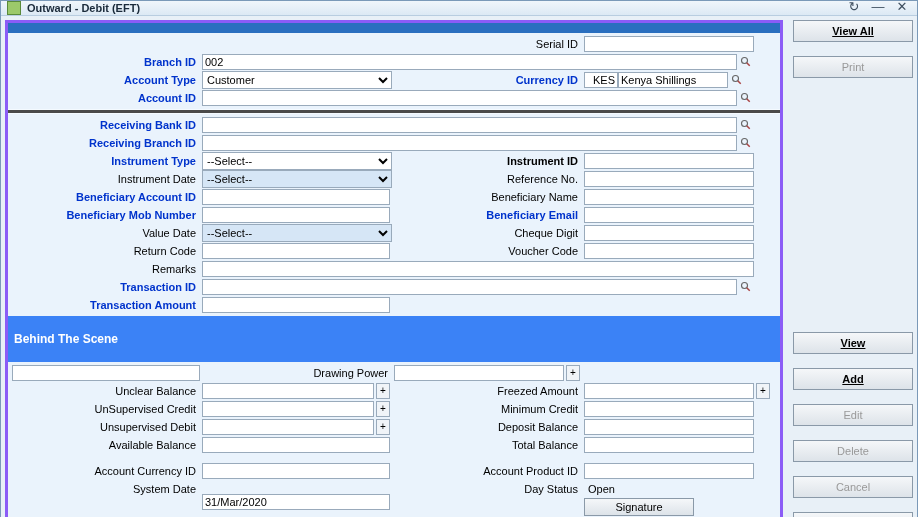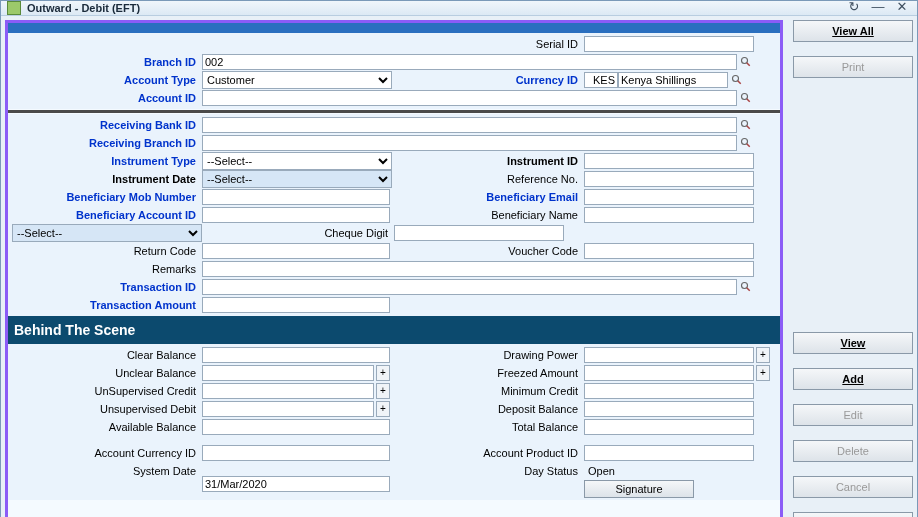--- a/index.html
+++ b/index.html
@@ -8,21 +8,21 @@
 .titlebar { height: 22px; background: linear-gradient(#f0f6fb,#dce9f4); border-bottom: 1px solid #b8cde0; display: flex; align-items: center; padding: 0 6px; }
 .titlebar .icon { width: 14px; height: 14px; background: #9cc96a; border: 1px solid #5a8a3a; margin-right: 6px; }
 .titlebar .title { font-weight: bold; color: #1a2a3a; flex: 1; }
 .titlebar .ctrl { width: 18px; height: 14px; margin-left: 6px; color: #405060; text-align: center; cursor: pointer; font-size: 13px; line-height: 12px; }
 .content { flex: 1; display: flex; padding: 4px; gap: 10px; background: #e8f0f7; }
 .main { flex: 1; border: 3px solid #8b5cf6; background: #f4faff; display: flex; flex-direction: column; }
 .sidebar { width: 120px; display: flex; flex-direction: column; gap: 14px; }
 .btn { height: 22px; background: linear-gradient(#f5f7f9,#dde3e9); border: 1px solid #8a99a8; font-size: 11px; cursor: pointer; }
 .btn.bold { font-weight: bold; text-decoration: underline; }
 .btn.disabled { color: #999; }
-.section-hdr { background: #0c4a6e; color: #fff; font-weight: bold; padding: 6px 6px; font-size: 14px; }
+.section-hdr { background: #3b82f6; color: #fff; font-weight: bold; padding: 16px 6px; font-size: 12px; }
 .form-area { background: #eaf3fc; padding: 2px 4px; }
 .row { display: flex; align-items: center; height: 18px; }
 .lbl { text-align: right; padding-right: 6px; white-space: nowrap; }
 .lbl.blue { color: #0033cc; font-weight: bold; }
 .inp { height: 16px; border: 1px solid #9ab; background: #fff; font-size: 11px; padding: 0 2px; }
 .sel { height: 18px; border: 1px solid #9ab; background: #fff; font-size: 11px; }
 .mag { width: 14px; height: 14px; margin-left: 2px; cursor: pointer; display: inline-flex; align-items: center; justify-content: center; }
 .mag svg { width: 12px; height: 12px; }
 .plus { width: 14px; height: 16px; border: 1px solid #9ab; background: #f0f4f8; text-align: center; line-height: 14px; font-size: 10px; margin-left: 2px; cursor: pointer; }
 .divider { height: 3px; background: #4a4a4a; margin: 1px 0; }
@@ -109,38 +109,39 @@
               </svg>
             </span>
         </div>
         <div class="row">
           <div class="lbl blue" style="width:190px">Instrument Type</div>
           <select class="sel" style="width:190px"><option>--Select--</option></select>
           <div class="lbl" style="width:192px;font-weight:bold">Instrument ID</div>
           <input class="inp" style="width: 170px;" value="">
         </div>
         <div class="row">
-          <div class="lbl" style="width:190px;font-weight:bold">Instrument Date</div>
+          <div class="lbl" style="width:190px;font-weight:normal">Instrument Date</div>
           <select class="sel" style="width:190px;background:#d6e6f6"><option>--Select--</option></select>
           <div class="lbl" style="width:192px">Reference No.</div>
           <input class="inp" style="width: 170px;" value="">
         </div>
         <div class="row">
+          <div class="lbl blue" style="width:190px">Beneficiary Account ID</div>
+          <input class="inp" style="width: 188px;" value="">
+          <div class="lbl" style="width:194px">Beneficiary Name</div>
+          <input class="inp" style="width: 170px;" value="">
+        </div>
+        <div class="row">
           <div class="lbl blue" style="width:190px">Beneficiary Mob Number</div>
           <input class="inp" style="width: 188px;" value="">
           <div class="lbl blue" style="width:194px">Beneficiary Email</div>
           <input class="inp" style="width: 170px;" value="">
         </div>
         <div class="row">
-          <div class="lbl blue" style="width:190px">Beneficiary Account ID</div>
-          <input class="inp" style="width: 188px;" value="">
-          <div class="lbl" style="width:194px">Beneficiary Name</div>
-          <input class="inp" style="width: 170px;" value="">
-        </div>
-        <div class="row">
+          <div class="lbl" style="width:190px">Value Date</div>
           <select class="sel" style="width:190px;background:#d6e6f6"><option>--Select--</option></select>
           <div class="lbl" style="width:192px">Cheque Digit</div>
           <input class="inp" style="width: 170px;" value="">
         </div>
         <div class="row">
           <div class="lbl" style="width:190px">Return Code</div>
           <input class="inp" style="width: 188px;" value="">
           <div class="lbl" style="width:194px">Voucher Code</div>
           <input class="inp" style="width: 170px;" value="">
         </div>
@@ -161,21 +162,20 @@
         <div class="row">
           <div class="lbl blue" style="width:190px">Transaction Amount</div>
           <input class="inp" style="width: 188px;" value="">
         </div>
       </div>
 
       <div class="section-hdr">Behind The Scene</div>
 
       <div class="form-area">
         <div class="row">
-          <div class="lbl" style="width:190px">Clear Balance</div>
           <input class="inp" style="width: 188px;" value="">
           <div class="lbl" style="width:194px">Drawing Power</div>
           <input class="inp" style="width: 170px;" value="">
           <div class="plus">+</div>
         </div>
         <div class="row">
           <div class="lbl" style="width:190px">Unclear Balance</div>
           <input class="inp" style="width: 172px;" value="">
           <div class="plus">+</div>
           <div class="lbl" style="width:194px">Freezed Amount</div>

